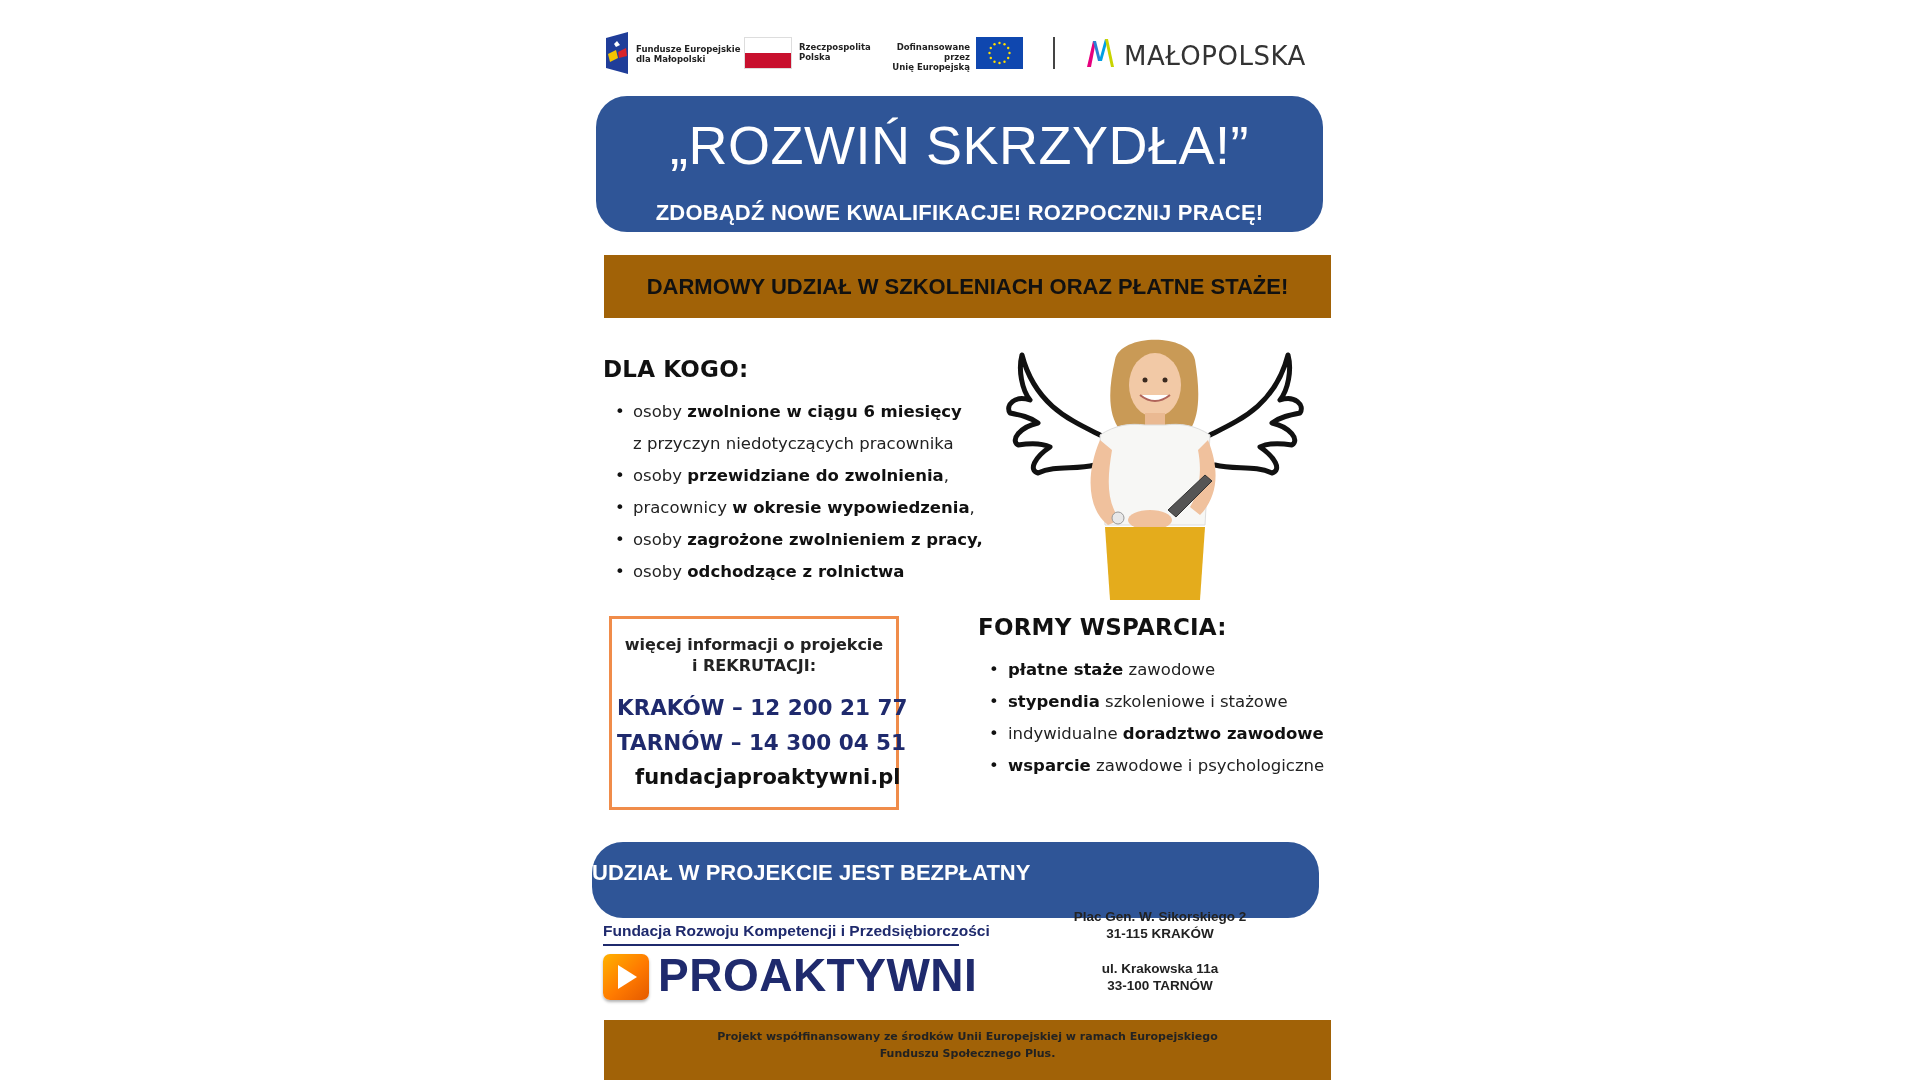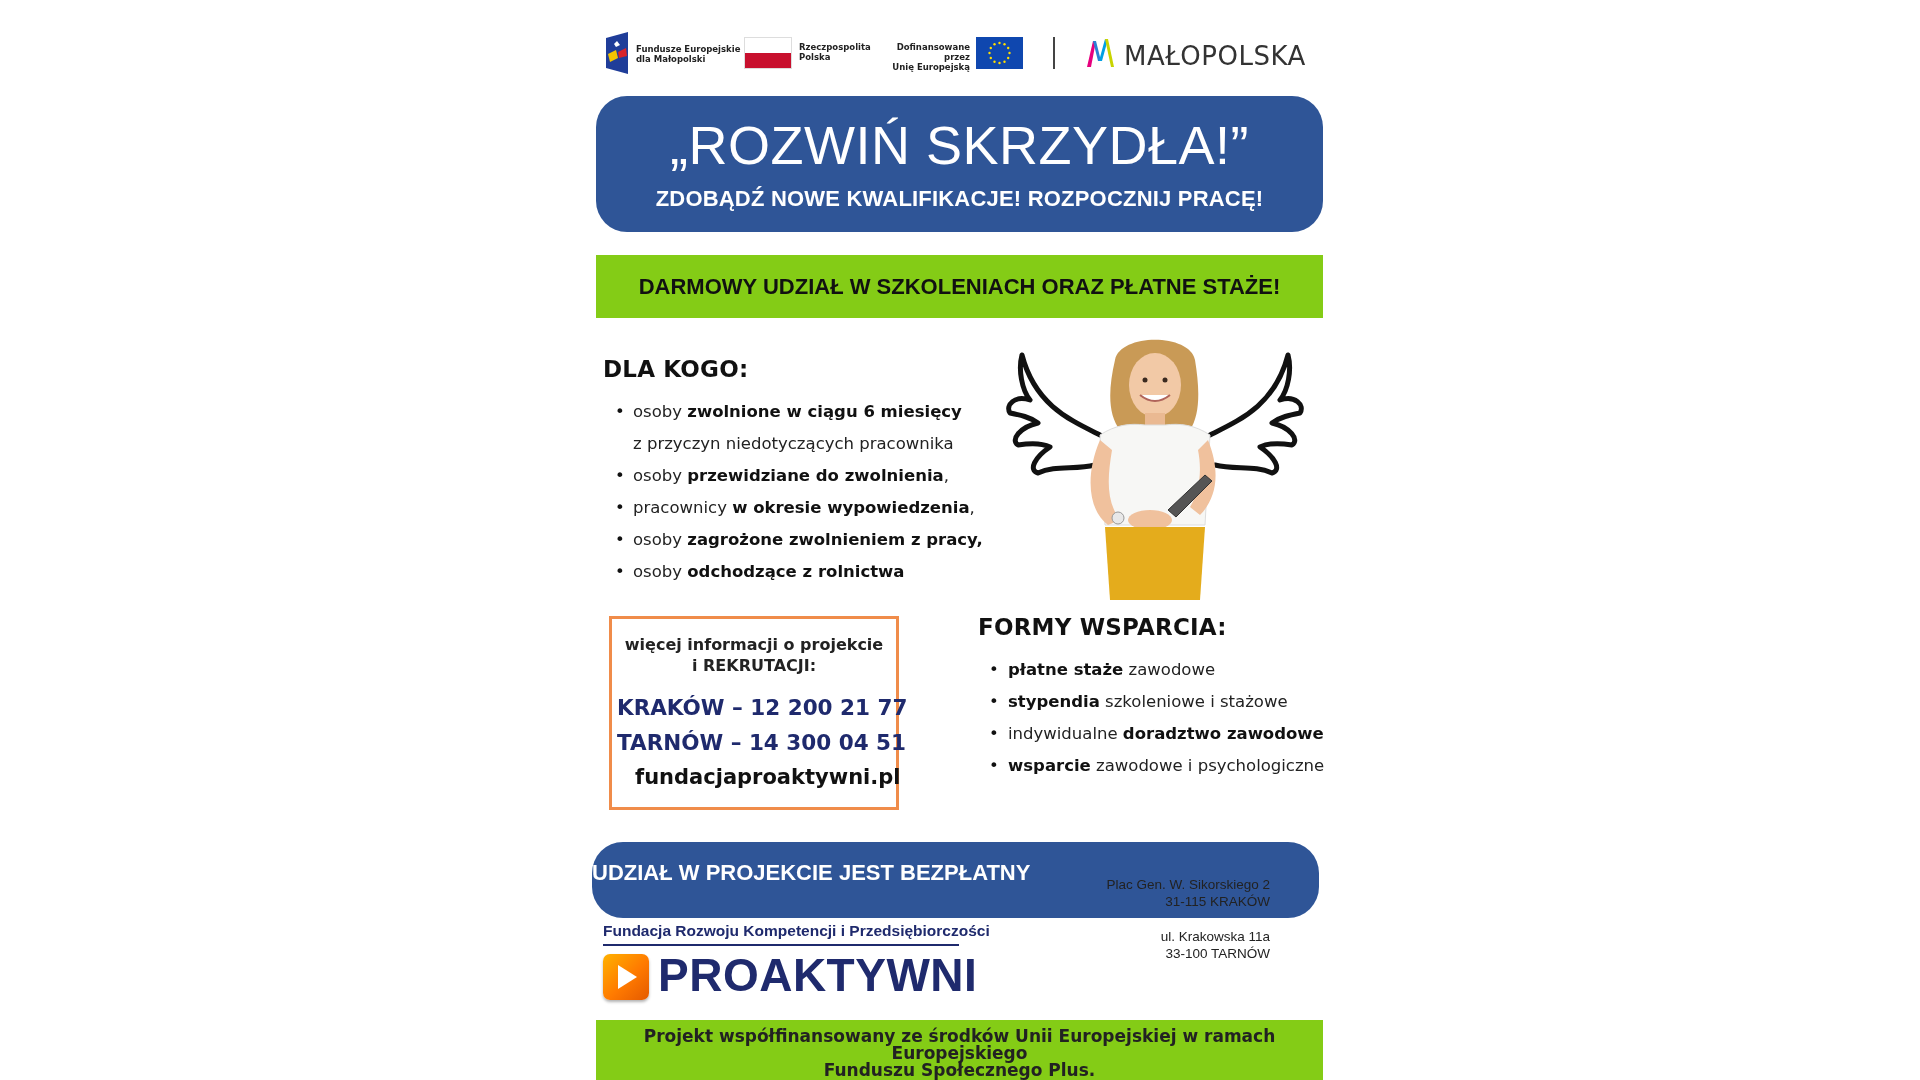--- a/index.html
+++ b/index.html
@@ -15,24 +15,24 @@
   .pl-flag .r { height:50%; background:#c8102e; }
   .pl-text { left:799px; top:42px; font-size:8.5px; line-height:10px; color:#222; font-weight:bold; }
   .eu-text { left:878px; top:42px; width:92px; font-size:8.5px; line-height:10px; color:#222; text-align:right; font-weight:bold; }
   .eu-flag { left:976px; top:37px; width:47px; height:32px; background:#0f47af; }
   .divider { left:1053px; top:37px; width:2px; height:32px; background:#444; }
   .mp-logo { left:1085px; top:37px; width:30px; height:32px; }
   .mp-text { left:1124px; top:41px; font-family:"DejaVu Sans", sans-serif; font-size:26px; letter-spacing:0.5px; color:#333; line-height:30px; }
 
   
   .band-blue { background:#2f5597; color:#fff;border-radius:31px; }
-  .band-orange { background:#84cc16; }
+  .band-orange { background:#a16207;margin-left:8px; }
   .hero { left:596px; top:96px; width:727px; height:136px; text-align:center; }
   .hero-title { font-family:"Liberation Sans", sans-serif; font-size:54px; line-height:54px; margin-top:22px; letter-spacing:0.5px; }
-  .hero-sub { font-family:"Liberation Sans", sans-serif; font-weight:bold; font-size:22px; margin-top:14px; letter-spacing:0.2px; }
+  .hero-sub { font-family:"Liberation Sans", sans-serif; font-weight:bold; font-size:22px; margin-top:28px; letter-spacing:0.2px; }
   .offer { left:596px; top:255px; width:727px; height:63px; text-align:center; }
   .offer-text { font-family:"Liberation Sans", sans-serif; font-weight:bold; font-size:22px; line-height:63px; color:#111; }
 
   
   .h2 { font-family:"DejaVu Sans", sans-serif; font-size:23px; font-weight:bold; color:#111; letter-spacing:0.2px; }
   .for-title { left:603px; top:356px; }
   .for-list { left:615px; top:396px; width:380px; list-style:none; }
   .for-list li { font-size:16.5px; line-height:32px; position:relative; padding-left:18px; color:#222; white-space:nowrap; }
   .for-list li::before { content:"•"; position:absolute; left:0; top:0; color:#111; }
   .for-list li.cont::before { content:""; }
@@ -59,25 +59,25 @@
   .free { left:592px; top:842px; width:727px; height:76px; text-align:left; }
   .free-text { font-family:"Liberation Sans", sans-serif; font-weight:bold; font-size:22px; line-height:62px; }
 
   
   .org-name { left:603px; top:922px; font-family:"Liberation Sans", sans-serif; font-weight:bold; font-size:15.5px; color:#1f2a6d; }
   .org-rule { left:603px; top:944px; width:356px; height:2px; background:#1f2a6d; }
   .org-icon { left:603px; top:954px; width:46px; height:46px; border-radius:7px; background:linear-gradient(135deg,#ffb200 0%,#ff7a00 55%,#e45a00 100%); box-shadow:0 2px 3px rgba(0,0,0,0.3); }
   .org-icon::after { content:""; position:absolute; left:15px; top:11px; border-left:19px solid #fff; border-top:12px solid transparent; border-bottom:12px solid transparent; }
   .org-brand { left:658px; top:947px; font-family:"Liberation Sans", sans-serif; font-weight:bold; font-size:46px; line-height:56px; color:#1f2a6d; letter-spacing:0.5px; }
 
-  .address { left:1050px; top:876px; width:220px; text-align:right; font-family:"Liberation Sans", sans-serif; font-weight:normal; font-size:13.5px; line-height:17px; color:#222; }
+  .address { left:1050px; top:908px; width:220px; text-align:center; font-family:"Liberation Sans", sans-serif; font-weight:bold; font-size:13.5px; line-height:17px; color:#222; }
   .address .gap { height:18px; }
 
   .footer { left:596px; top:1020px; width:727px; height:60px; text-align:center; }
-  .footer-text { font-family:"DejaVu Sans", sans-serif; font-weight:bold; font-size:17px; line-height:17px; color:#222; padding-top:8px; }
+  .footer-text { font-family:"DejaVu Sans", sans-serif; font-weight:bold; font-size:11px; line-height:17px; color:#222; padding-top:8px; }
 </style>
 </head>
 <body>
 
 <svg class="abs fe-logo" viewBox="0 0 22 42">
   <polygon points="0,6 22,0 22,42 0,36" fill="#1f3d99"></polygon>
   <polygon points="8,12 11,9 14,13 10,15" fill="#fff"></polygon>
   <path d="M2 22 L10 18 L12 26 L4 30 Z" fill="#f3c400"></path>
   <path d="M12 20 L20 16 L21 24 L13 26 Z" fill="#d8232a"></path>
 </svg>

